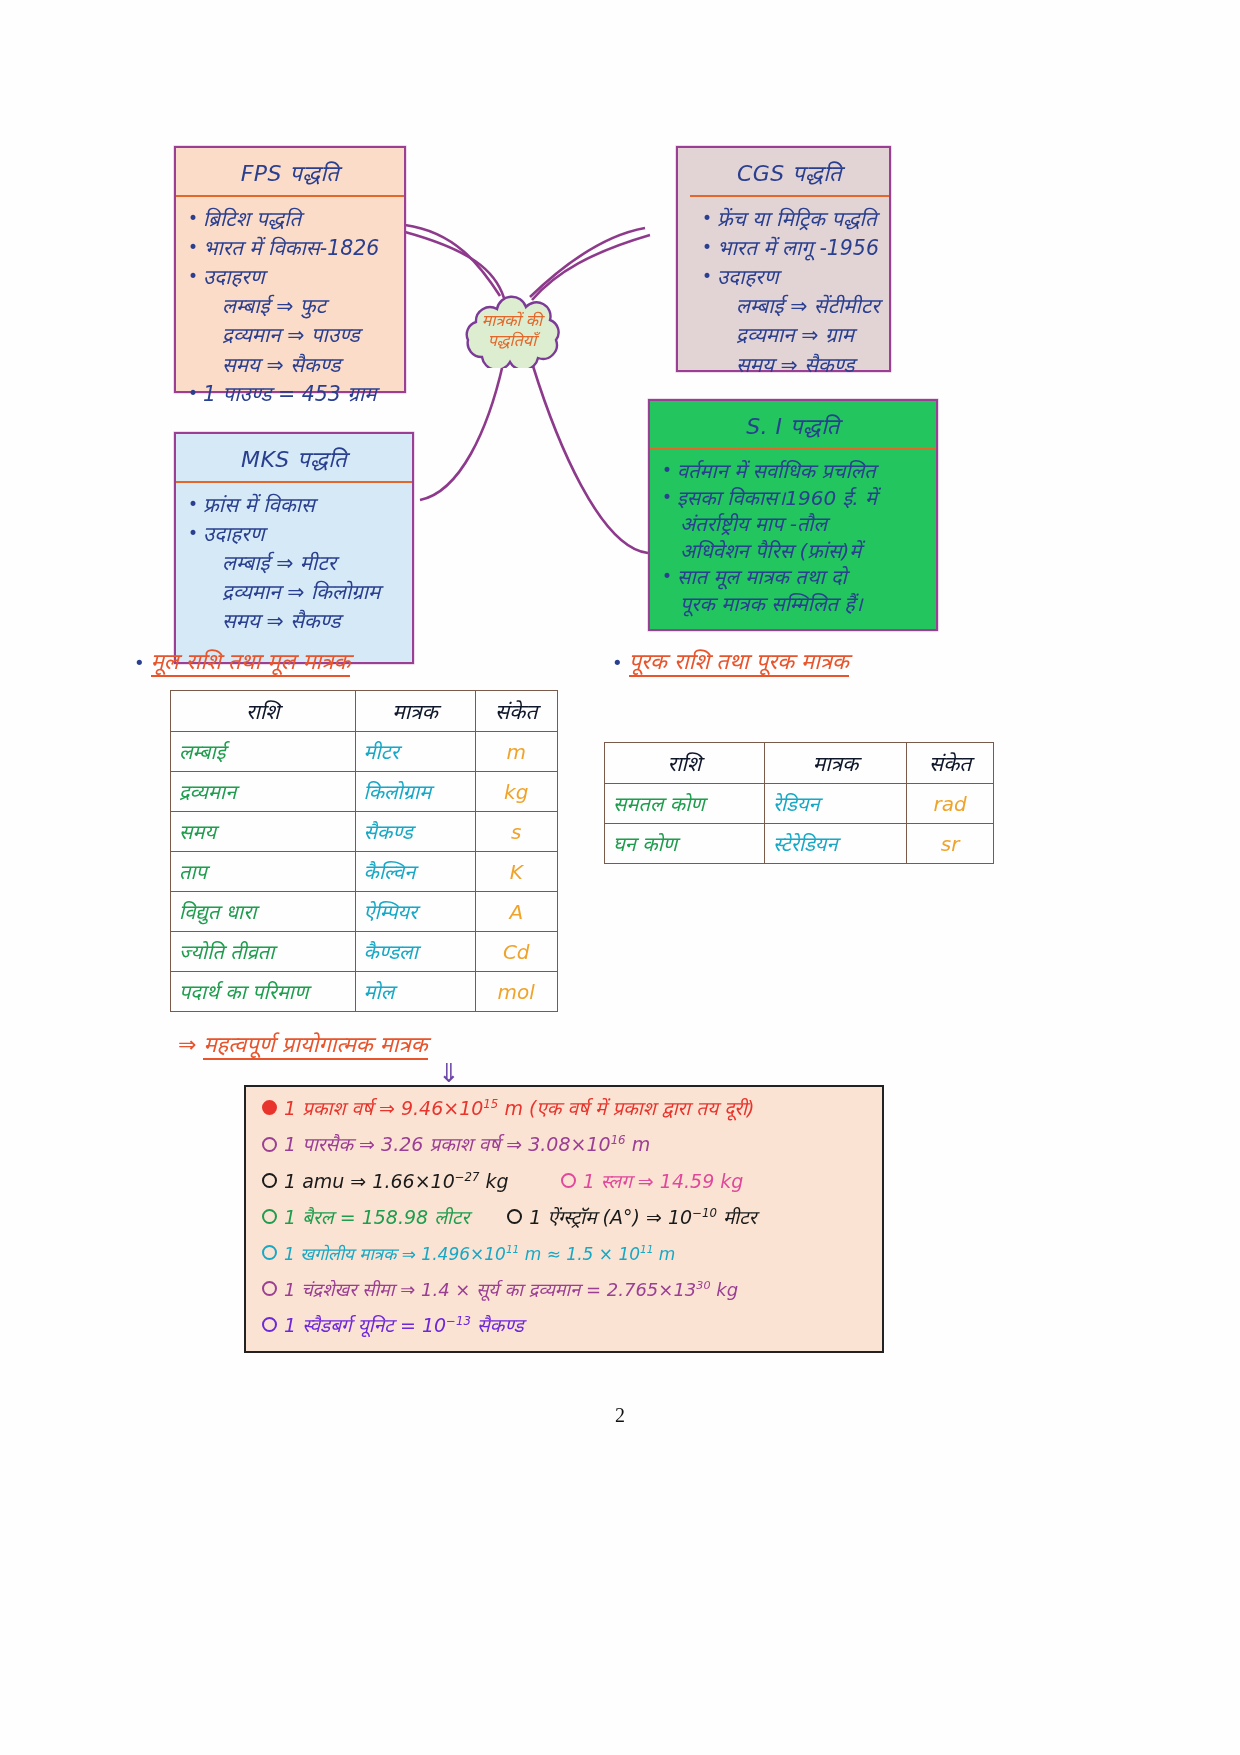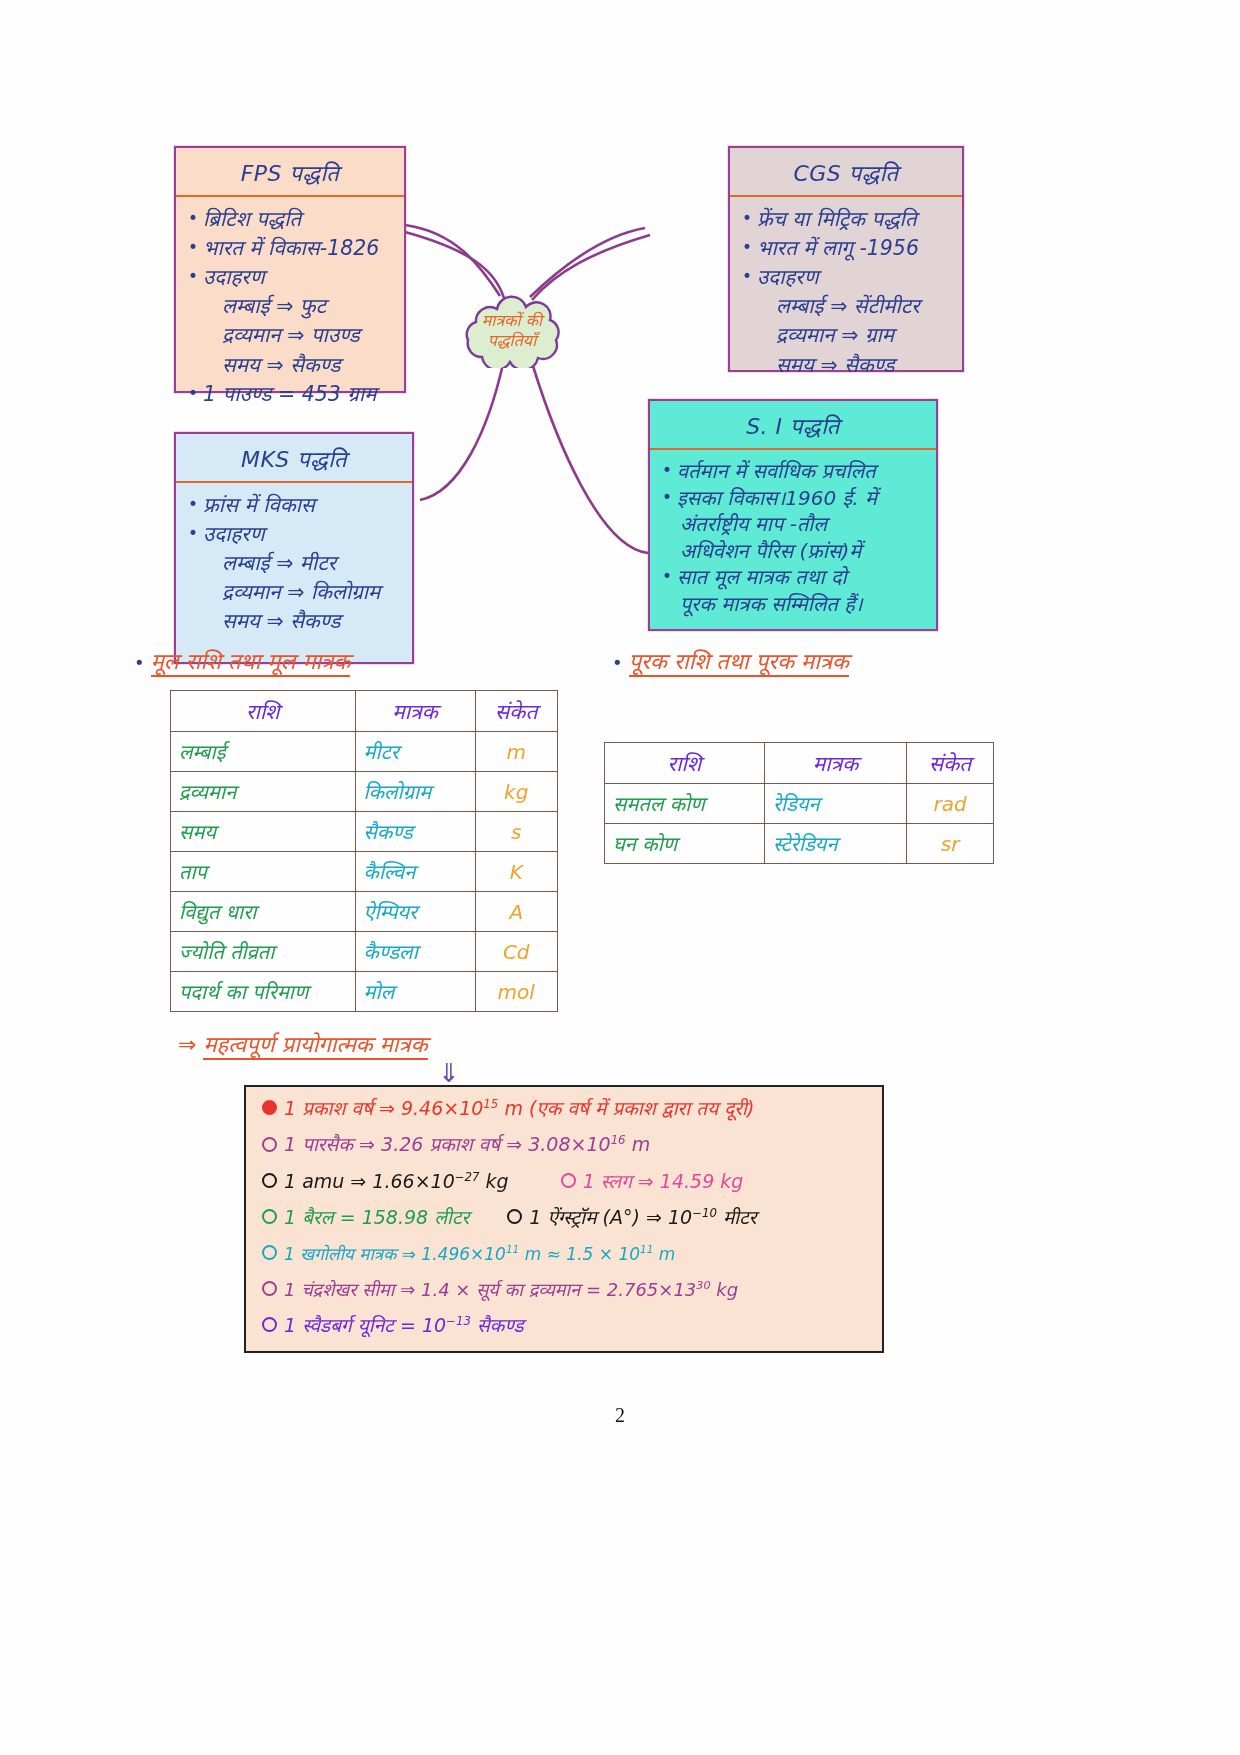--- a/index.html
+++ b/index.html
@@ -56,21 +56,21 @@
   }
   .mbox .mbody .sub {
     padding-left: 34px;
     white-space: nowrap;
   }
 
   
   .fps  { background: #fbdcc8; }
   .cgs  { background: #e2d3d4; }
   .mks  { background: #d5eaf6; }
-  .si   { background: #5eead4; }
+  .si   { background: #22c55e; }
 
   
   .cloud {
     position: absolute;
     left: 452px; top: 294px;
     width: 120px; height: 74px;
   }
   .cloud svg { display:block; }
   .cloud .ctxt {
     position: absolute;
@@ -106,21 +106,21 @@
     border-collapse: collapse;
     font-style: italic;
   }
   table.nt td, table.nt th {
     border: 1.6px solid #7a5a4a;
     padding: 6px 8px;
     font-weight: normal;
     font-size: 20px;
     white-space: nowrap;
   }
-  table.nt thead td { color:#6d28d9; text-align:center; font-size:21px; }
+  table.nt thead td { color:#0f172a; text-align:center; font-size:21px; }
   table.nt tbody td.q { color:#1f9d4e; }
   table.nt tbody td.u { color:#17a8c6; }
   table.nt tbody td.s { color:#f0a32a; text-align:center; }
 
   
   .ubox {
     position: absolute;
     background: #fbe3d3;
     border: 2.5px solid #222;
     padding: 12px 14px 12px 16px;
@@ -193,21 +193,21 @@
       <div class="li">ब्रिटिश  पद्धति</div>
       <div class="li">भारत में विकास-1826</div>
       <div class="li">उदाहरण</div>
       <div class="sub">लम्बाई ⇒ फुट</div>
       <div class="sub">द्रव्यमान ⇒ पाउण्ड</div>
       <div class="sub">समय  ⇒ सैकण्ड</div>
       <div class="li">1 पाउण्ड = 453 ग्राम</div>
     </div>
   </div>
 
-  <div class="mbox cgs" style="left:728px; top:146px; width:236px; height:226px;">
+  <div class="mbox cgs" style="left:676px; top:146px; width:215px; height:226px;padding-left:12px;">
     <div class="mhead">CGS पद्धति</div>
     <div class="mbody">
       <div class="li">फ्रेंच या मिट्रिक पद्धति</div>
       <div class="li">भारत में लागू -1956</div>
       <div class="li">उदाहरण</div>
       <div class="sub">लम्बाई ⇒ सेंटीमीटर</div>
       <div class="sub">द्रव्यमान ⇒ ग्राम</div>
       <div class="sub">समय  ⇒ सैकण्ड</div>
     </div>
   </div>

